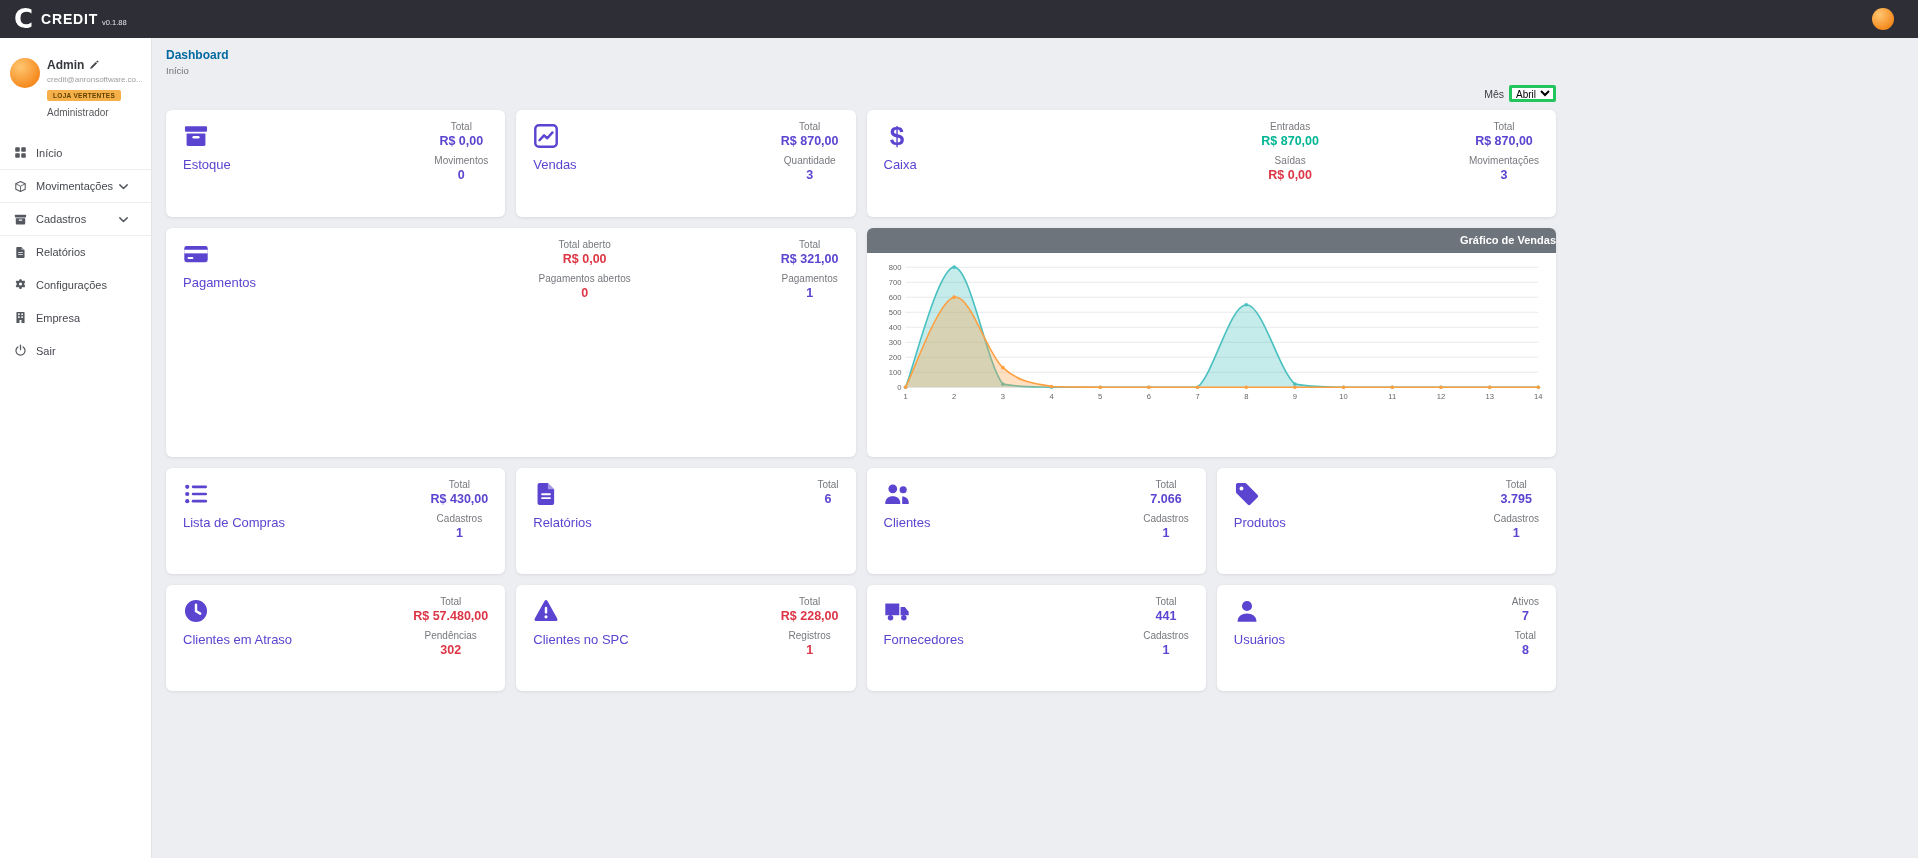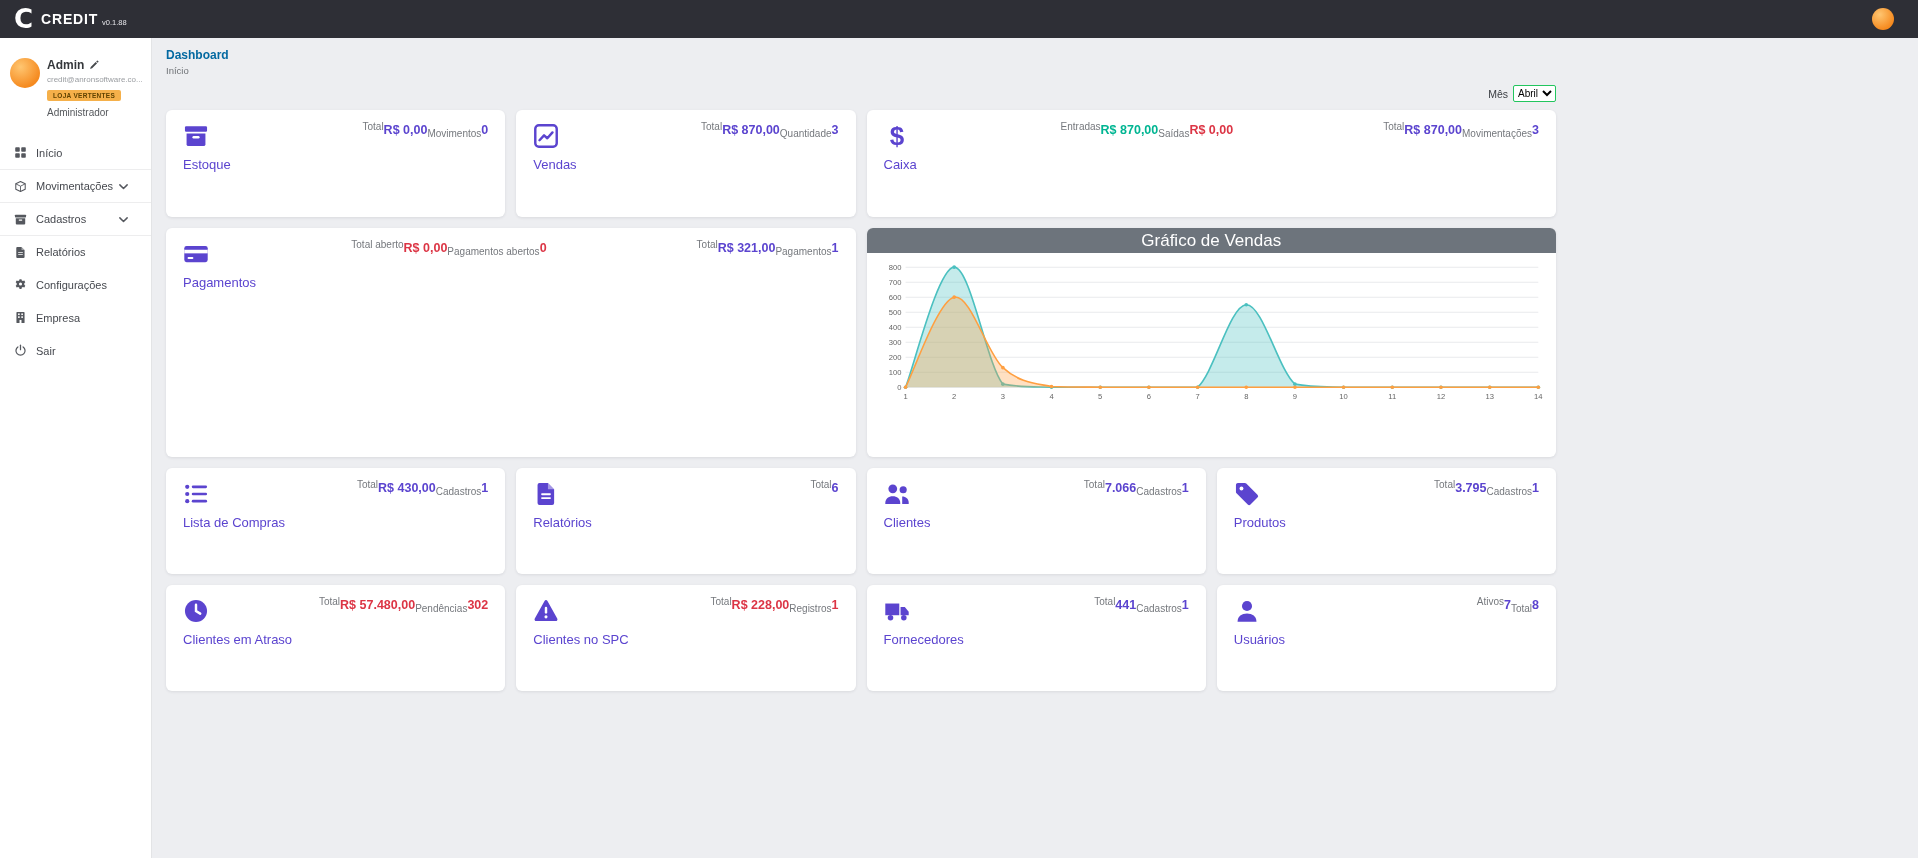--- a/index.html
+++ b/index.html
@@ -36,42 +36,42 @@
   .menu-item.expandable + .menu-item{border-top:1px solid #ededee}
   .chevron{width:10px;height:10px;margin-left:auto;color:#55585e}
 
   
   .main{flex:1;background:var(--main-bg);padding:10px 0 0 14px}
   .container{width:1390px}
   .page-title{font-size:12px;font-weight:700;color:#0369a1}
   .page-subtitle{font-size:9.5px;color:#6f7276;margin-top:3px}
   .month-row{display:flex;justify-content:flex-end;align-items:center;gap:5px;margin:9px 0 8px}
   .month-label{font-size:10.5px;color:#3a3d42}
-  .month-select{font-size:10px;height:17px;border:1px solid #22c55e;border-radius:2px;background:#fff;font-family:inherit;cursor:pointer}
+  .month-select{font-size:10px;height:17px;border:3px solid #22c55e;border-radius:2px;background:#fff;font-family:inherit;cursor:pointer}
 
   
   .cards-grid{display:grid;grid-template-columns:repeat(4,1fr);grid-template-rows:107px 229px 106px 106px;gap:11px}
   .card{background:#fff;border-radius:6px;box-shadow:0 1px 3px rgba(40,40,60,.10);padding:13px 17px;position:relative;cursor:pointer}
   .card-icon{width:26px;height:26px;color:var(--accent);display:block}
   .card-title{font-size:13px;color:var(--accent);margin-top:8px;font-weight:500}
   .card-stats{position:absolute;top:11px;right:17px;display:flex;gap:30px}
   .card.wide-stats .card-stats{gap:150px}
-  .stat-col{display:flex;flex-direction:row;align-items:flex-start}
+  .stat-col{display:flex;flex-direction:column;align-items:center}
   .stat-label{font-size:10px;color:#75787d;margin-top:7px}
   .stat-label:first-child{margin-top:0}
   .stat-value{font-size:12.5px;font-weight:700;margin-top:2px}
   .color-accent{color:var(--accent)} .color-red{color:var(--red)} .color-green{color:var(--green)}
   .area-r1c1{grid-row:1;grid-column:1}
   .area-r1c2{grid-row:1;grid-column:2}
   .area-r1c34{grid-row:1;grid-column:3/5}
   .area-r2c12{grid-row:2;grid-column:1/3}
 
   
   .chart-card{grid-row:2;grid-column:3/5;padding:0;overflow:hidden;cursor:default}
-  .chart-header{height:25px;background:var(--chart-header-bg);color:#fff;text-align:center;font-size:17px;font-weight:400;line-height:25px}
+  .chart-header{height:25px;background:var(--chart-header-bg);color:#fff;text-align:right;font-size:11px;font-weight:700;line-height:25px}
   .chart-body{padding:4px 8px 0}
   .legend{display:flex;justify-content:center;align-items:center;gap:16px;margin:4px 0 0;font-size:8.5px;color:#4a4d52}
   .legend-item{display:flex;align-items:center}
   .legend-swatch{width:22px;height:10px;border:1px solid;display:inline-block;margin-right:4px}
   #chart-svg{width:100%;display:block}
 </style>
 </head>
 <body>
 
 <header class="topbar">

